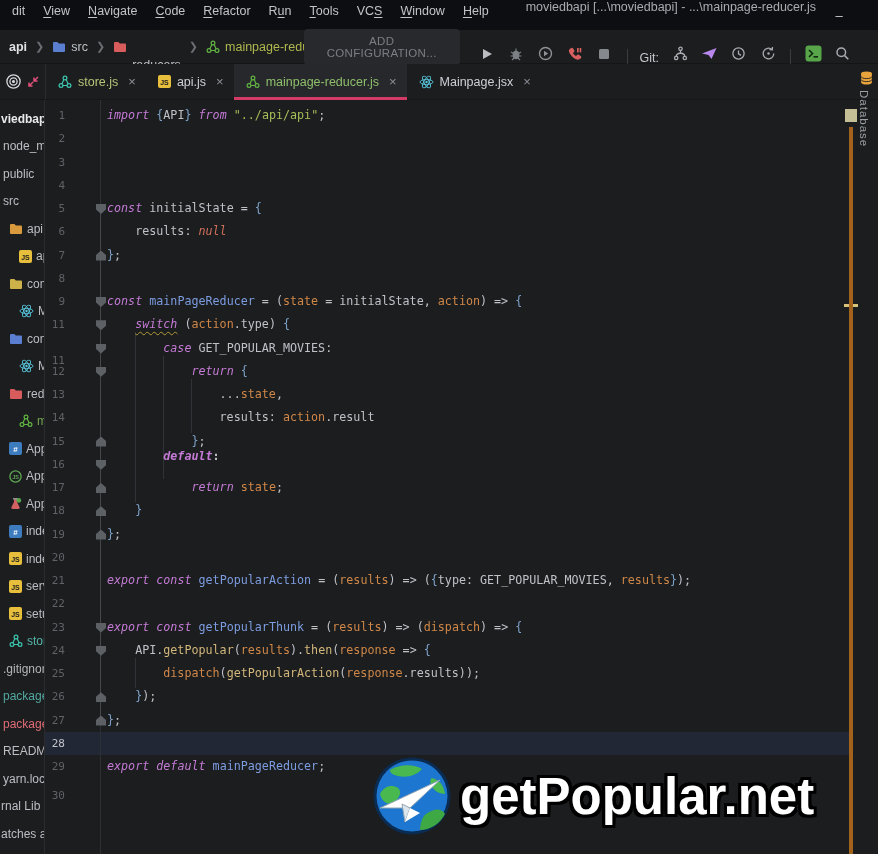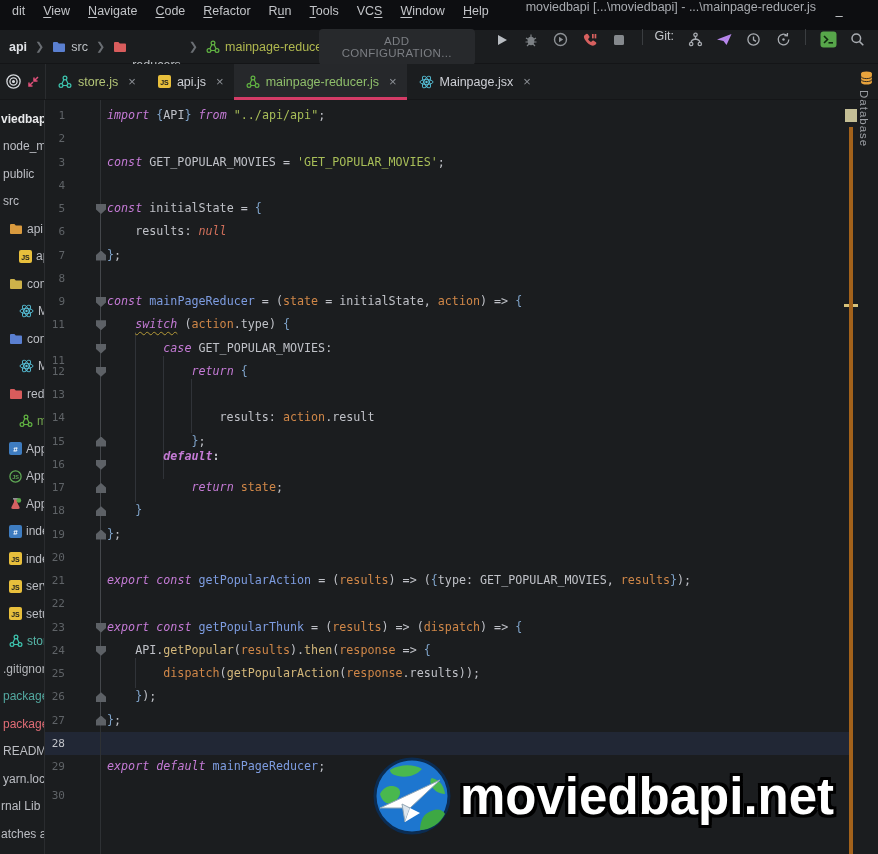--- a/index.html
+++ b/index.html
@@ -26,21 +26,21 @@
   
   .navbar{
     position:absolute; left:0; top:30px; width:878px; height:34px;
     background:#1b1d1f; display:flex; align-items:center; font-size:12.5px;
     border-bottom:1px solid #141517;
   }
   .crumbs{ display:flex; align-items:center; gap:2px; padding-left:6px; white-space:nowrap; overflow:hidden; flex:0 1 auto;}
   .crumb{ display:flex; align-items:center; gap:5px; padding:2px 3px; }
   .crumb .svgicon{ display:inline-flex; }
   .chev{ color:#6a6e73; font-size:11px; padding:0 3px; }
-  .nav-right{ margin-left:auto; display:flex; align-items:flex-start; gap:9px; padding-right:10px; }
+  .nav-right{ margin-left:auto; display:flex; align-items:flex-end; gap:9px; padding-right:25px; }
   .add-config{
     background:#27292c; color:#7b7e83; border:none; border-radius:4px;
     font-size:11.5px; padding:6px 14px; letter-spacing:.3px; margin-right:8px;
     font-family:"Liberation Sans", sans-serif;
   }
   .tb-icon{ width:22px; height:22px; display:flex; align-items:center; justify-content:center; }
   .tb-sep{ width:1px; height:16px; background:#3a3d40; margin:0 3px; }
   .git-label{ color:#c5c8cc; font-size:12.5px; margin-right:2px; }
   
   .tabbar{
@@ -545,28 +545,28 @@
     <div class="fold open" style="top: 522.5px;"></div>
     <div class="fold open" style="top: 545.75px;"></div>
     <div class="fold close" style="top: 150.5px;"></div>
     <div class="fold close" style="top: 336.5px;"></div>
     <div class="fold close" style="top: 383px;"></div>
     <div class="fold close" style="top: 406.25px;"></div>
     <div class="fold close" style="top: 429.5px;"></div>
     <div class="fold close" style="top: 592.25px;"></div>
     <div class="fold close" style="top: 615.5px;"></div>
     <div class="code-line" style="top: 4px;"><span class="tk-k">import</span><span class="tk-p"> </span><span class="tk-b">{</span><span class="tk-p">API</span><span class="tk-b">}</span><span class="tk-p"> </span><span class="tk-k">from</span><span class="tk-p"> </span><span class="tk-s">"../api/api"</span><span class="tk-p">;</span></div>
-    <div class="code-line" style="top: 50.5px;"><span class="tk-k">const</span><span class="tk-p"> GET_POPULAR_MOVIES = </span><span class="tk-s">'GET_POPULAR_MOVIES'</span><span class="tk-p">;</span></div>
     <div class="code-line" style="top: 97px;"><span class="tk-k">const</span><span class="tk-p"> initialState = </span><span class="tk-b">{</span></div>
     <div class="code-line" style="top: 120.25px;"><span class="tk-p">    results: </span><span class="tk-n">null</span></div>
     <div class="code-line" style="top: 143.5px;"><span class="tk-b">}</span><span class="tk-p">;</span></div>
     <div class="code-line" style="top: 190px;"><span class="tk-k">const</span><span class="tk-p"> </span><span class="tk-f">mainPageReducer</span><span class="tk-p"> = (</span><span class="tk-a">state</span><span class="tk-p"> = initialState, </span><span class="tk-a">action</span><span class="tk-p">) =&gt; </span><span class="tk-b">{</span></div>
     <div class="code-line" style="top: 236.5px;"><span class="tk-p">        </span><span class="tk-k">case</span><span class="tk-p"> GET_POPULAR_MOVIES:</span></div>
     <div class="code-line" style="top: 213.25px;"><span class="tk-p">    </span><span class="tk-w">switch</span><span class="tk-p"> (</span><span class="tk-a">action</span><span class="tk-p">.type) </span><span class="tk-b">{</span></div>
     <div class="code-line" style="top: 259.75px;"><span class="tk-p">            </span><span class="tk-k">return</span><span class="tk-p"> </span><span class="tk-b">{</span></div>
+    <div class="code-line" style="top: 283px;"><span class="tk-p">                ...</span><span class="tk-a">state</span><span class="tk-p">,</span></div>
     <div class="code-line" style="top: 306.25px;"><span class="tk-p">                results: </span><span class="tk-a">action</span><span class="tk-p">.result</span></div>
     <div class="code-line" style="top: 329.5px;"><span class="tk-p">            </span><span class="tk-b">}</span><span class="tk-p">;</span></div>
     <div class="code-line" style="top: 345px; font-weight: bold;"><span class="tk-p">        </span><span class="tk-k">default</span><span class="tk-p">:</span></div>
     <div class="code-line" style="top: 376px;"><span class="tk-p">            </span><span class="tk-k">return</span><span class="tk-p"> </span><span class="tk-a">state</span><span class="tk-p">;</span></div>
     <div class="code-line" style="top: 399.25px;"><span class="tk-p">    </span><span class="tk-b">}</span></div>
     <div class="code-line" style="top: 422.5px;"><span class="tk-b">}</span><span class="tk-p">;</span></div>
     <div class="code-line" style="top: 469px;"><span class="tk-k">export</span><span class="tk-p"> </span><span class="tk-k">const</span><span class="tk-p"> </span><span class="tk-f">getPopularAction</span><span class="tk-p"> = (</span><span class="tk-a">results</span><span class="tk-p">) =&gt; (</span><span class="tk-b">{</span><span class="tk-p">type: GET_POPULAR_MOVIES, </span><span class="tk-a">results</span><span class="tk-b">}</span><span class="tk-p">);</span></div>
     <div class="code-line" style="top: 515.5px;"><span class="tk-k">export</span><span class="tk-p"> </span><span class="tk-k">const</span><span class="tk-p"> </span><span class="tk-f">getPopularThunk</span><span class="tk-p"> = (</span><span class="tk-a">results</span><span class="tk-p">) =&gt; (</span><span class="tk-a">dispatch</span><span class="tk-p">) =&gt; </span><span class="tk-b">{</span></div>
     <div class="code-line" style="top: 562px;"><span class="tk-p">        </span><span class="tk-a">dispatch</span><span class="tk-p">(</span><span class="tk-c">getPopularAction</span><span class="tk-p">(</span><span class="tk-a">response</span><span class="tk-p">.results));</span></div>
     <div class="code-line" style="top: 538.75px;"><span class="tk-p">    API.</span><span class="tk-c">getPopular</span><span class="tk-p">(</span><span class="tk-a">results</span><span class="tk-p">).</span><span class="tk-c">then</span><span class="tk-p">(</span><span class="tk-a">response</span><span class="tk-p"> =&gt; </span><span class="tk-b">{</span></div>
@@ -593,14 +593,14 @@
       <circle cx="40" cy="40" r="37" fill="#1d76cf" stroke="#0b2c52" stroke-width="3"></circle>
       <path d="M18 14 C28 8 42 8 50 13 C44 20 34 22 26 20 C21 19 18 17 18 14 Z" fill="#49b84e"></path>
       <path d="M8 38 C12 30 20 28 26 32 C30 35 28 42 22 46 C16 50 10 46 8 38 Z" fill="#49b84e"></path>
       <path d="M54 58 C62 52 70 52 73 58 C68 68 58 74 48 74 C48 68 50 61 54 58 Z" fill="#3da844"></path>
       <path d="M60 22 C68 24 72 30 73 38 C67 38 61 34 59 29 C58 26 58 23 60 22 Z" fill="#49b84e"></path>
       <path d="M8 52 L68 24 L38 52 Z" fill="#ffffff" stroke="#8fa5b5" stroke-width="1"></path>
       <path d="M30 48 L38 52 L33 66 Z" fill="#dde6ed" stroke="#8fa5b5" stroke-width="1"></path>
       <path d="M33 66 L38 52 L48 57 Z" fill="#ffffff"></path>
     </svg>
   </span>
-  <span class="wm-text">moviedbapi.net</span>
+  <span class="wm-text">getPopular.net</span>
 </div>
 
 </body></html>

